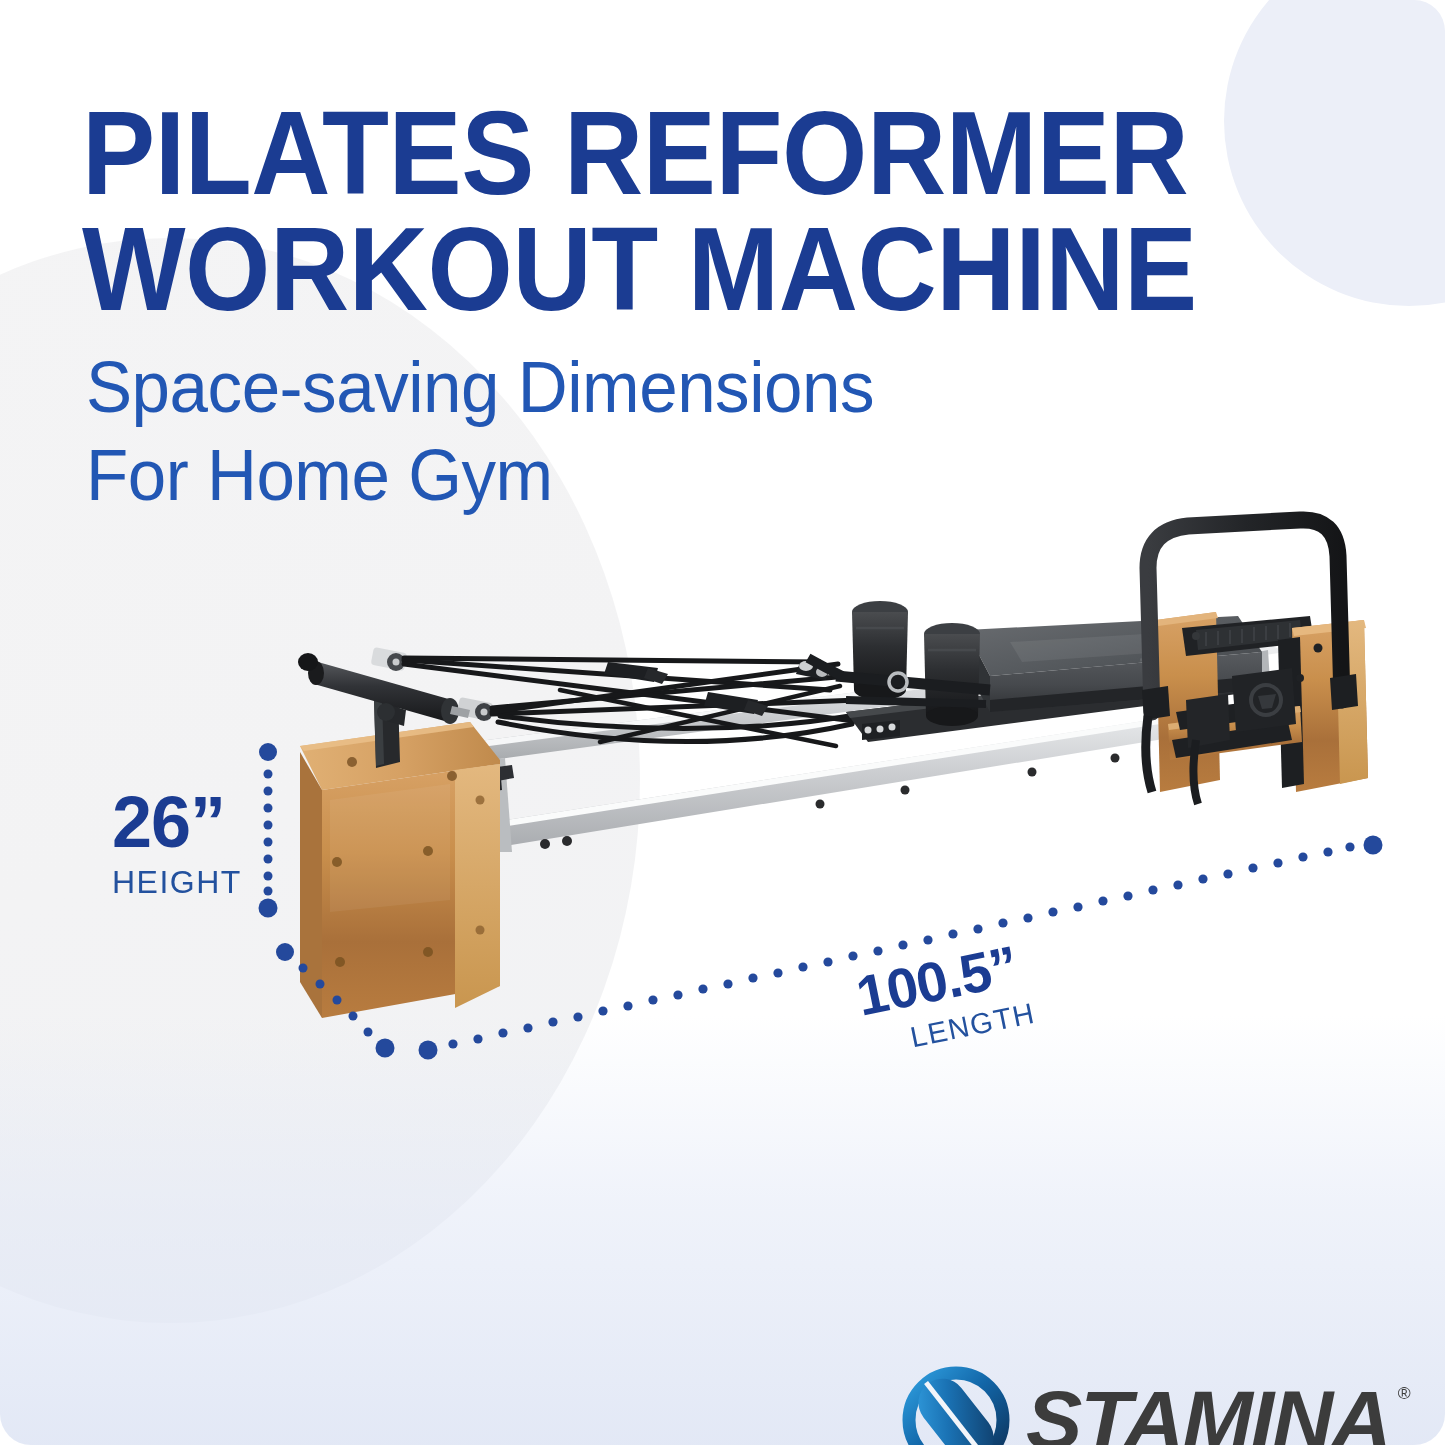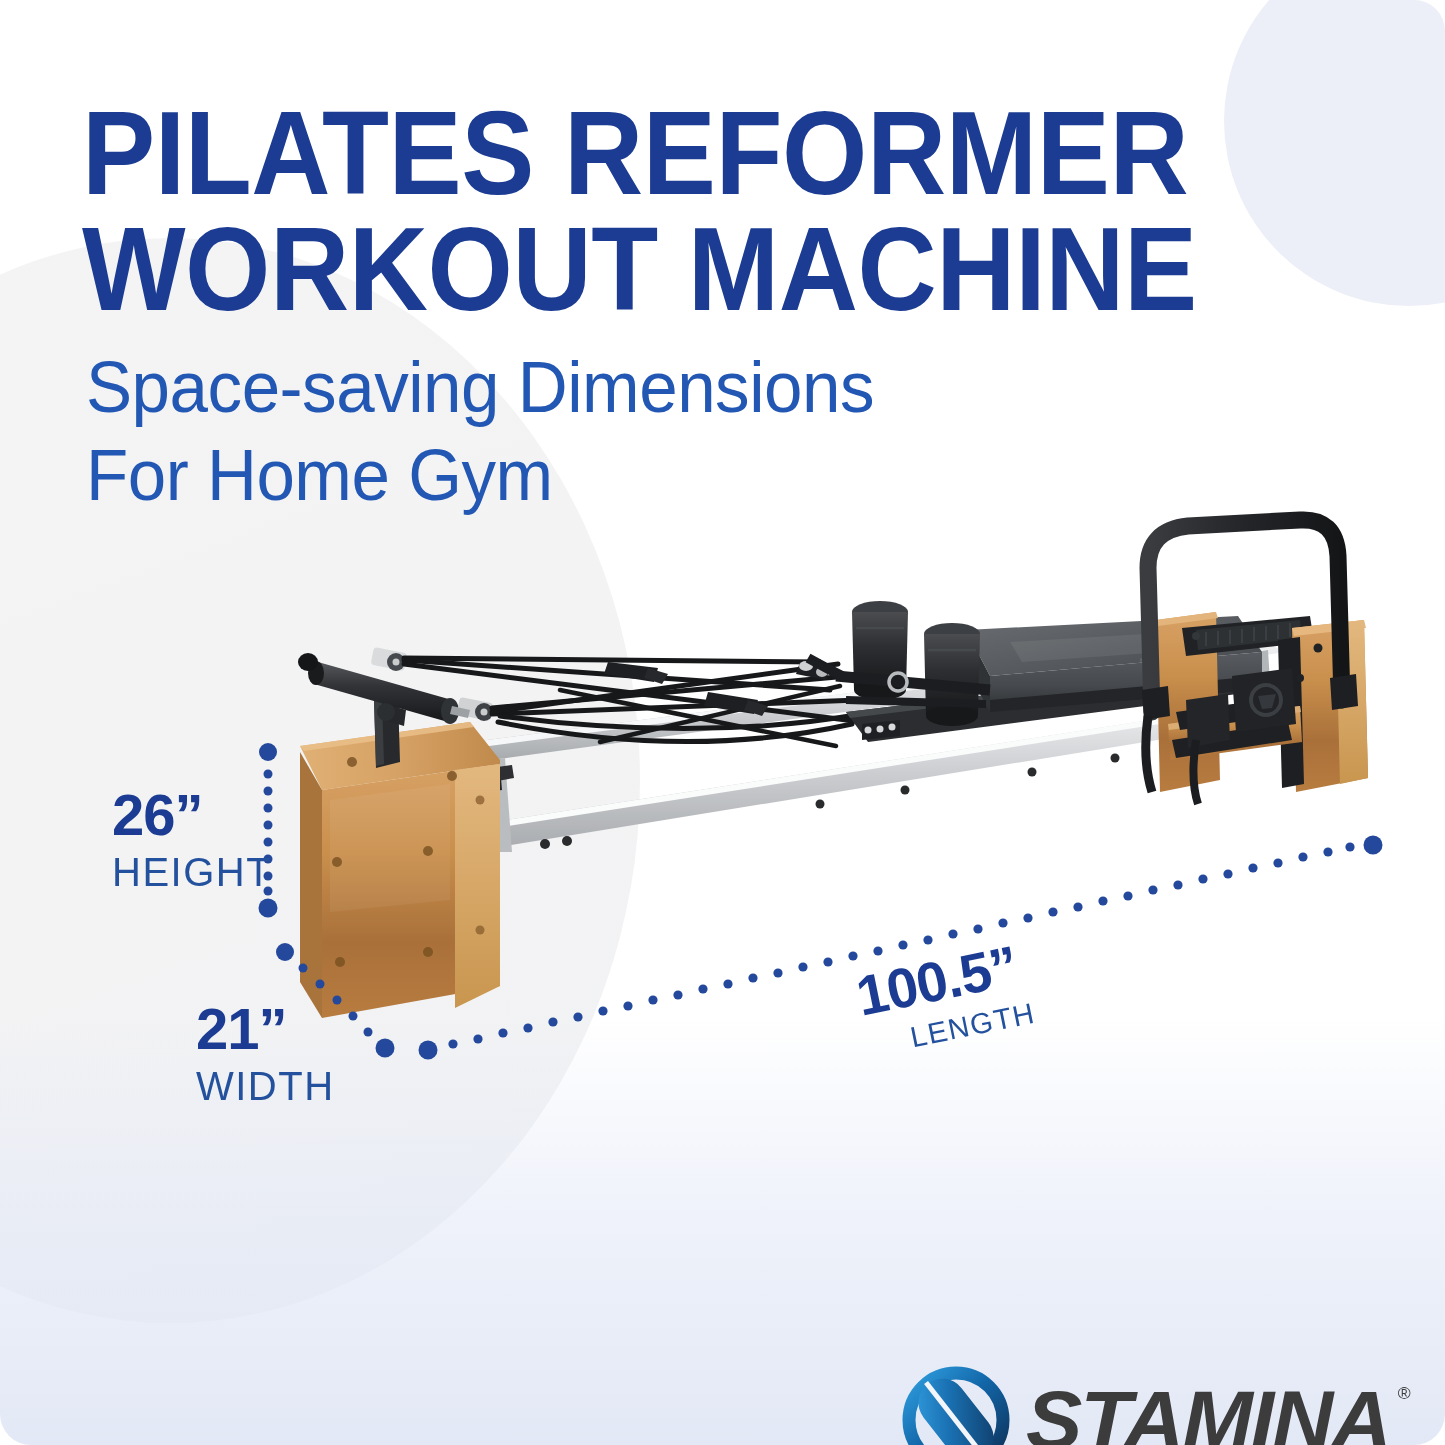--- a/index.html
+++ b/index.html
@@ -47,25 +47,25 @@
     line-height:1.22;
     letter-spacing:-0.5px;
     transform:scaleX(0.96);
     transform-origin:left top;
     white-space:pre-line;
   }
 
   
   .dim-val{
     color:#1b3c92;font-weight:bold;letter-spacing:-1px;
-    font-size:58px;line-height:1;
+    font-size:72px;line-height:1;
   }
   .dim-lab{
     color:#23519e;font-weight:normal;letter-spacing:1.5px;
-    font-size:40px;line-height:1;margin-top:8px;
+    font-size:32px;line-height:1;margin-top:8px;
   }
   .dim-height{position:absolute;left:112px;top:786px;text-align:left;}
   .dim-width{position:absolute;left:196px;top:1000px;text-align:left;}
   .dim-length{
     position:absolute;left:852px;top:970px;text-align:left;
     transform:rotate(-11.5deg);transform-origin:left top;
   }
   .dim-length .dim-val{font-size:56px;}
   .dim-length .dim-lab{font-size:29px;margin-left:44px;}
 
@@ -411,24 +411,20 @@
   <div class="headline">PILATES REFORMER
 WORKOUT MACHINE</div>
   <div class="subtitle">Space-saving Dimensions
 For Home Gym</div>
 
   <div class="dim-height">
     <div class="dim-val">26”</div>
     <div class="dim-lab">HEIGHT</div>
   </div>
 
-  <div class="dim-width">
-    <div class="dim-val">21”</div>
-    <div class="dim-lab">WIDTH</div>
-  </div>
 
   <div class="dim-length">
     <div class="dim-val">100.5”</div>
     <div class="dim-lab">LENGTH</div>
   </div>
 
   <div class="logo">
     <svg width="112" height="112" viewBox="0 0 112 112">
       <defs>
         <linearGradient id="ringG" x1="0" y1="0" x2="1" y2="1">

